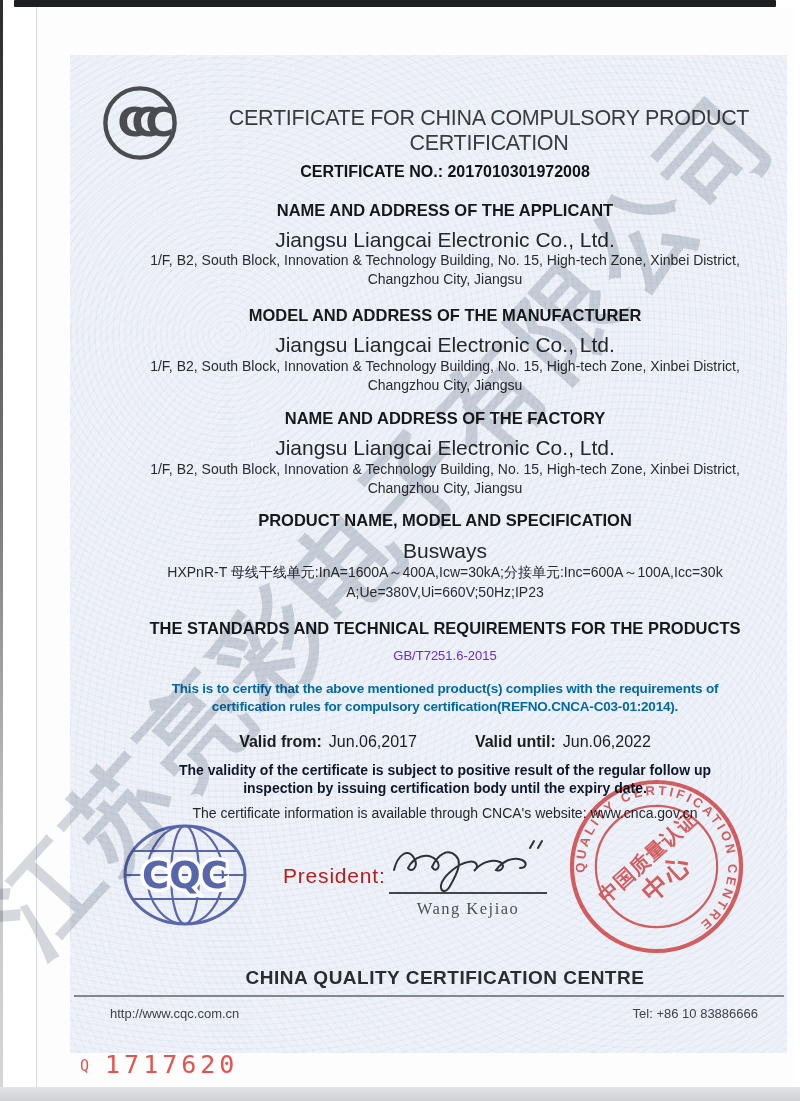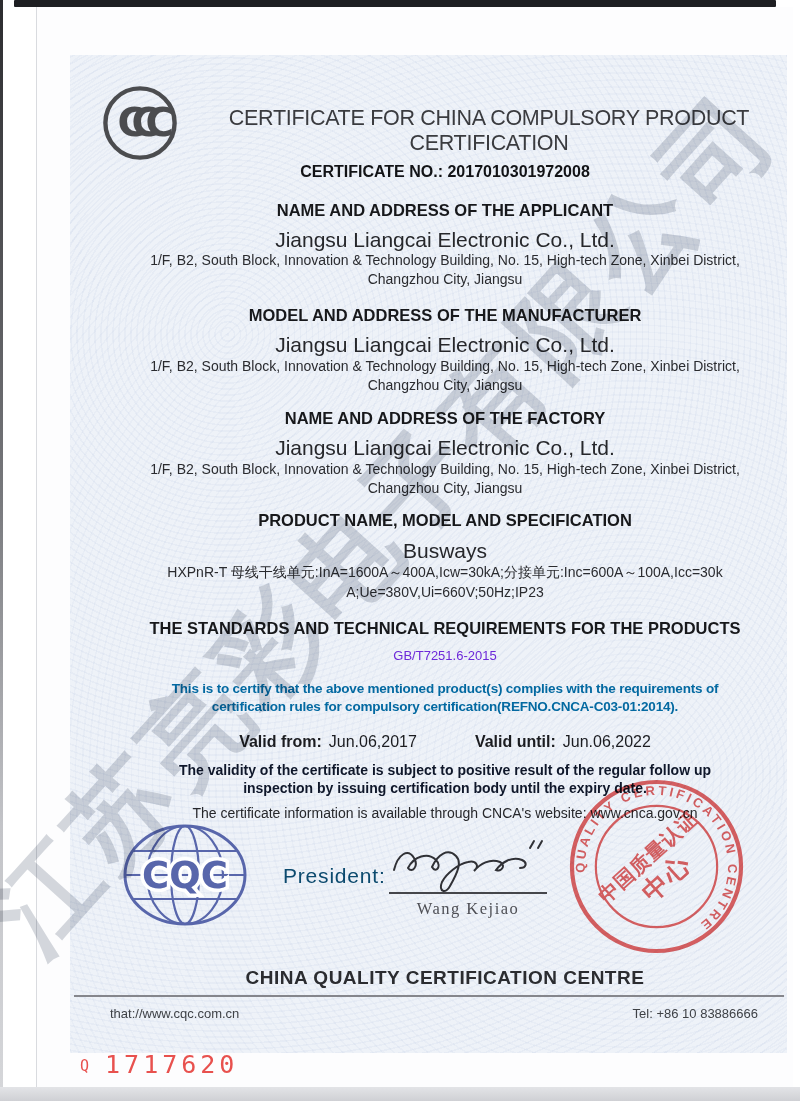--- a/index.html
+++ b/index.html
@@ -53,21 +53,21 @@
   .centre-title{top:967px;font-weight:bold;font-size:19px;letter-spacing:0.5px;color:#2b2c30;}
   .rule{left:74px;top:995px;width:710px;height:1.5px;background:#85868c;z-index:10;}
   .footer-row{left:74px;top:1006px;width:710px;display:flex;align-items:baseline;
     justify-content:space-between;padding:0;font-size:13px;color:#3e4146;z-index:10;}
   .footer-row .cell-left{margin-left:36px;}
   .footer-row .cell-center{white-space:pre;}
   .footer-row .cell-right{margin-right:26px;}
   
   .ccc-logo{left:101px;top:84px;z-index:11;}
   .cqc-logo{left:121px;top:822px;z-index:11;}
-  .president{left:283px;top:864px;font-size:21px;letter-spacing:0.8px;color:#0c4a6e;z-index:11;}
+  .president{left:283px;top:864px;font-size:21px;letter-spacing:0.8px;color:#b91c1c;z-index:11;}
   .sig-svg{left:388px;top:836px;z-index:12;}
   .sig-line{left:389px;top:892px;width:158px;height:1.5px;background:#45464b;z-index:11;}
   .sig-name{left:389px;top:899px;width:158px;text-align:center;
     font-family:"Liberation Serif", serif;font-size:16.5px;letter-spacing:1.5px;color:#4e4f55;z-index:11;}
   .seal{left:567px;top:777px;z-index:40;mix-blend-mode:multiply;opacity:0.92;}
   
   .serial{left:80px;top:1050px;color:#e8514e;font-family:"DejaVu Sans Mono", monospace;z-index:10;}
   .serial .q{font-size:15px;margin-right:16px;vertical-align:2px;}
   .serial .num{font-size:25px;letter-spacing:4px;}
 </style>
@@ -167,21 +167,21 @@
     <g transform="rotate(-42 90 90)">
       <text x="90" y="84" text-anchor="middle" font-family="DejaVu Sans, sans-serif" font-size="20" font-weight="bold" letter-spacing="1" fill="#e15555">中国质量认证</text>
       <text x="90" y="114" text-anchor="middle" font-family="DejaVu Sans, sans-serif" font-size="26" font-weight="bold" letter-spacing="2" fill="#e15555">中心</text>
     </g>
   </svg>
 </div>
 
 <div class="abs tc centre-title">CHINA QUALITY CERTIFICATION CENTRE</div>
 <div class="abs rule"></div>
 <div class="abs footer-row">
-  <span class="cell-left">that://www.cqc.com.cn</span>
+  <span class="cell-left">http://www.cqc.com.cn</span>
   <span class="cell-right">Tel: +86 10 83886666</span>
 </div>
 
 <div class="abs serial">
   <span class="q">Q</span><span class="num">1717620</span>
 </div>
 
 <div class="abs watermark-layer">
   <div class="watermark-text">江苏亮彩电子有限公司</div>
 </div>

